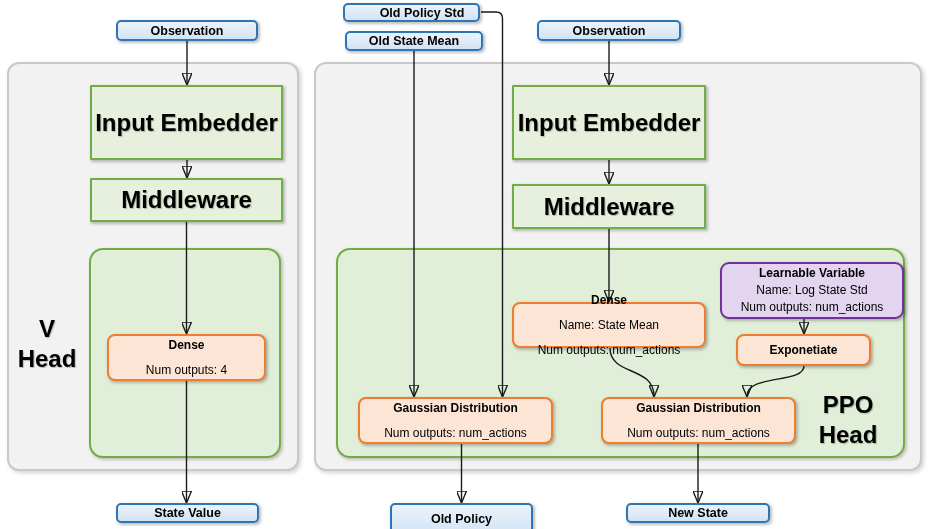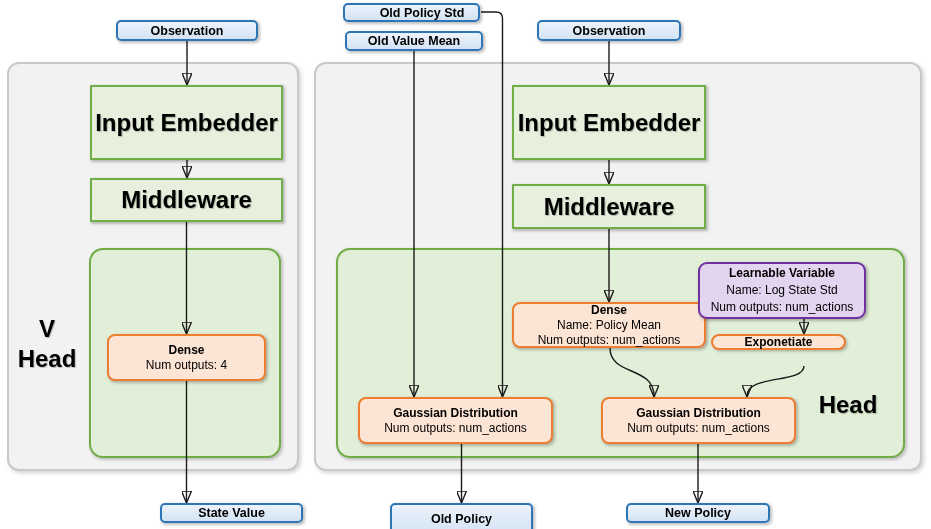--- a/index.html
+++ b/index.html
@@ -45,21 +45,21 @@
     background:var(--green_fill);
     border:2.5px solid var(--green_border);
     border-radius:1px;
     font-weight:bold; font-size:24px;
     text-shadow:1px 1px 1px rgba(0,0,0,0.25);
   }
   .node-orange{
     background:var(--orange_fill);
     border:2.5px solid var(--orange_border);
     border-radius:8px;
-    font-size:12px; line-height:15px;
+    font-size:12px; line-height:15px;gap:10px;
   }
   .node-purple{
     background:var(--purple_fill);
     border:2.5px solid var(--purple_border);
     border-radius:9px;
     font-size:12px; line-height:17px;
   }
   .node-title{font-weight:bold;}
   .head-label{
     z-index:3; text-align:center; font-weight:bold; font-size:24px; line-height:30px;
@@ -118,73 +118,74 @@
 <div class="abs head-label" style="left:10px; top:314px; width:74px;">
   <div>V</div>
   <div>Head</div>
 </div>
 
 <div class="abs node node-orange" style="left:107px; top:334px; width:159px; height:47px;">
   <span class="node-title">Dense</span>
   <span>Num outputs: 4</span>
 </div>
 
-<div class="abs node node-blue" style="left:116px; top:503px; width:143px; height:20px;margin-left:44px;">
+<div class="abs node node-blue" style="left:116px; top:503px; width:143px; height:20px;">
   <span>State Value</span>
 </div>
 
 <div class="abs node node-blue" style="left:343px; top:3px; width:137px; height:19px;padding-left:21px;">
   <span>Old Policy Std</span>
 </div>
 
 <div class="abs node node-blue" style="left:345px; top:31px; width:138px; height:20px;">
-  <span>Old Value Mean</span>
+  <span>Old State Mean</span>
 </div>
 
 <div class="abs node node-blue" style="left:537px; top:20px; width:144px; height:21px;">
   <span>Observation</span>
 </div>
 
 <div class="abs node node-green" style="left:512px; top:85px; width:194px; height:75px;">
   <span>Input Embedder</span>
 </div>
 
 <div class="abs node node-green" style="left:512px; top:184px; width:194px; height:45px;">
   <span>Middleware</span>
 </div>
 
 <div class="abs node node-orange" style="left:512px; top:302px; width:194px; height:46px;">
   <span class="node-title">Dense</span>
-  <span>Name: Policy Mean</span>
+  <span>Name: State Mean</span>
   <span>Num outputs: num_actions</span>
 </div>
 
-<div class="abs node node-purple" style="left:698px; top:262px; width:168px; height:57px;">
+<div class="abs node node-purple" style="left:720px; top:262px; width:184px; height:57px;">
   <span class="node-title">Learnable Variable</span>
   <span>Name: Log State Std</span>
   <span>Num outputs: num_actions</span>
 </div>
 
-<div class="abs node node-orange" style="left:711px; top:334px; width:135px; height:16px;">
+<div class="abs node node-orange" style="left:736px; top:334px; width:135px; height:32px;">
   <span class="node-title">Exponetiate</span>
 </div>
 
 <div class="abs node node-orange" style="left:358px; top:397px; width:195px; height:47px;">
   <span class="node-title">Gaussian Distribution</span>
   <span>Num outputs: num_actions</span>
 </div>
 
 <div class="abs node node-orange" style="left:601px; top:397px; width:195px; height:47px;">
   <span class="node-title">Gaussian Distribution</span>
   <span>Num outputs: num_actions</span>
 </div>
 
 <div class="abs head-label" style="left:806px; top:390px; width:84px;">
+  <div>PPO</div>
   <div>Head</div>
 </div>
 
 <div class="abs node node-blue" style="left:390px; top:503px; width:143px; height:32px;">
   <span>Old Policy</span>
 </div>
 
 <div class="abs node node-blue" style="left:626px; top:503px; width:144px; height:20px;">
-  <span>New Policy</span>
+  <span>New State</span>
 </div>
 
 </body></html>

